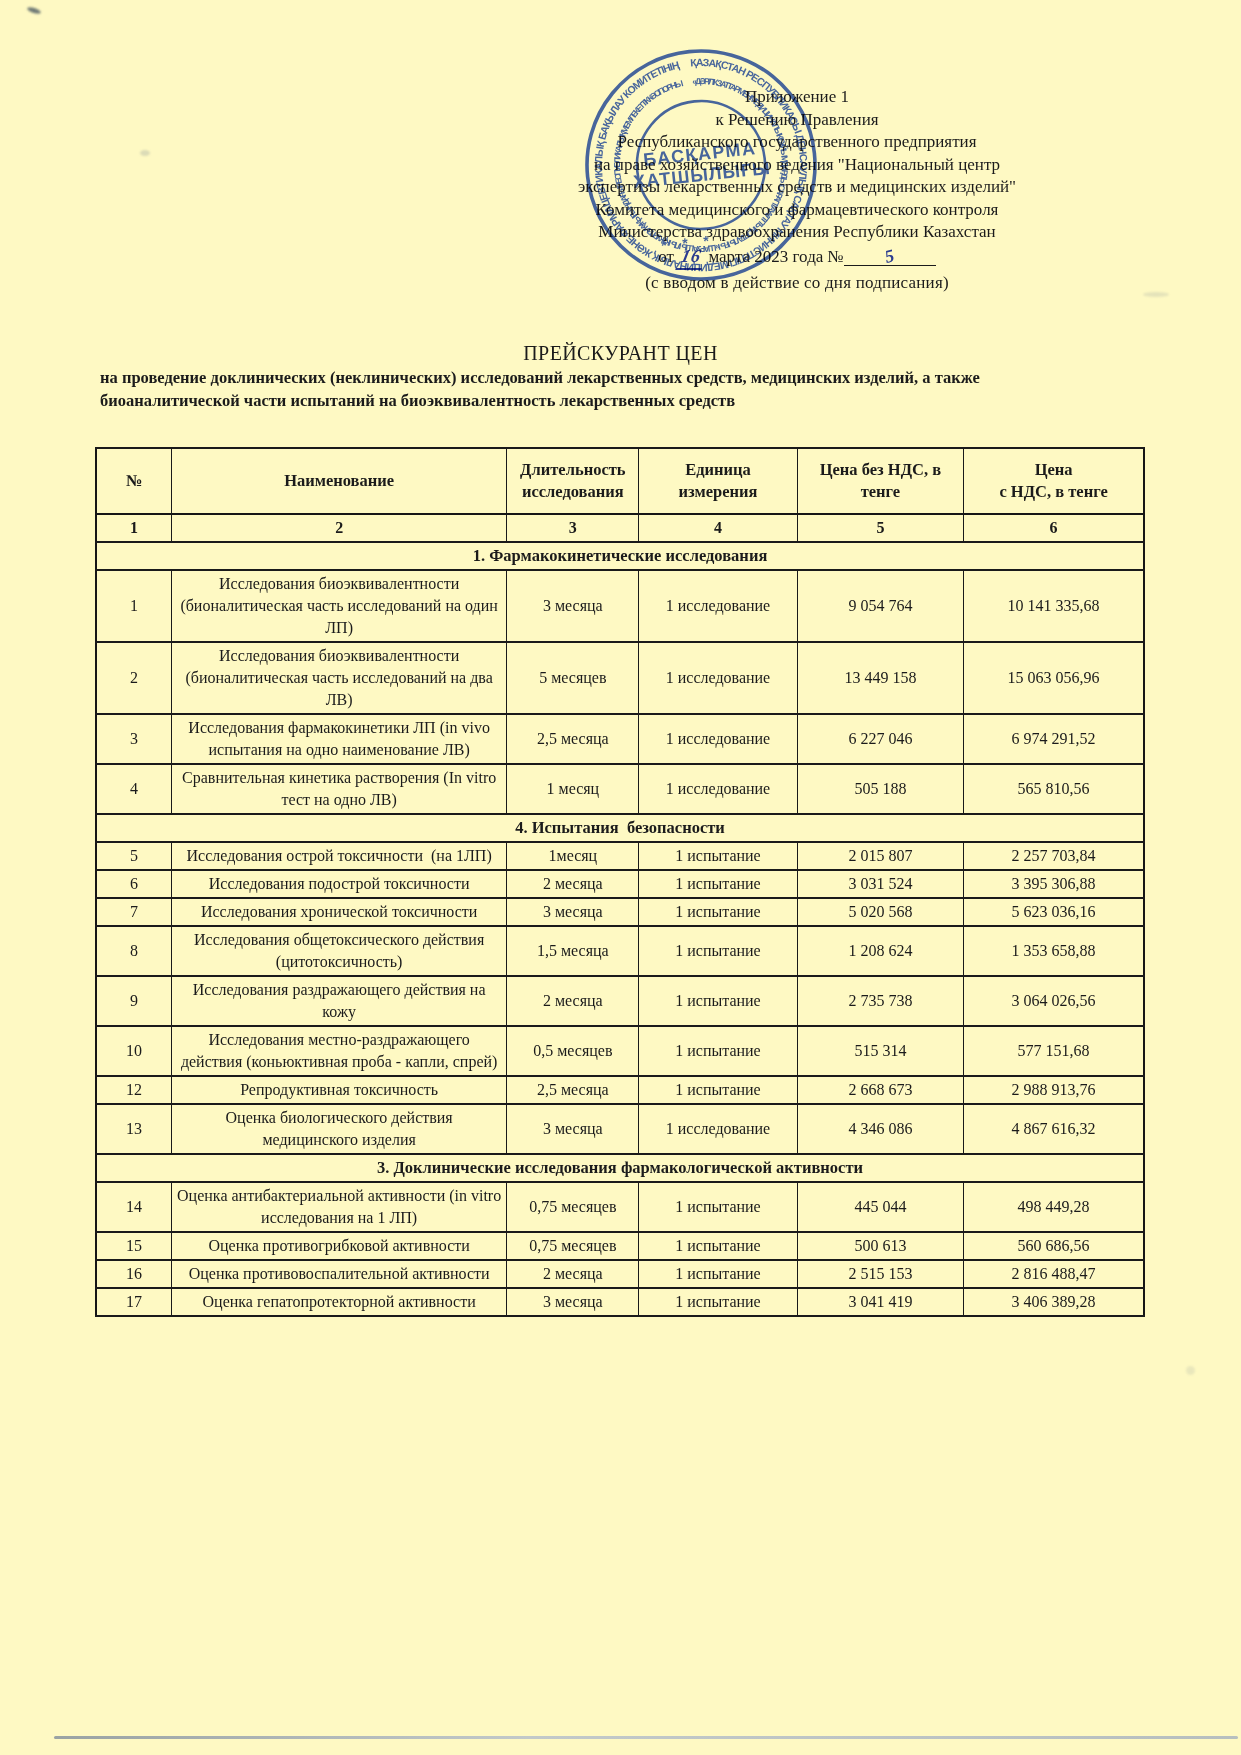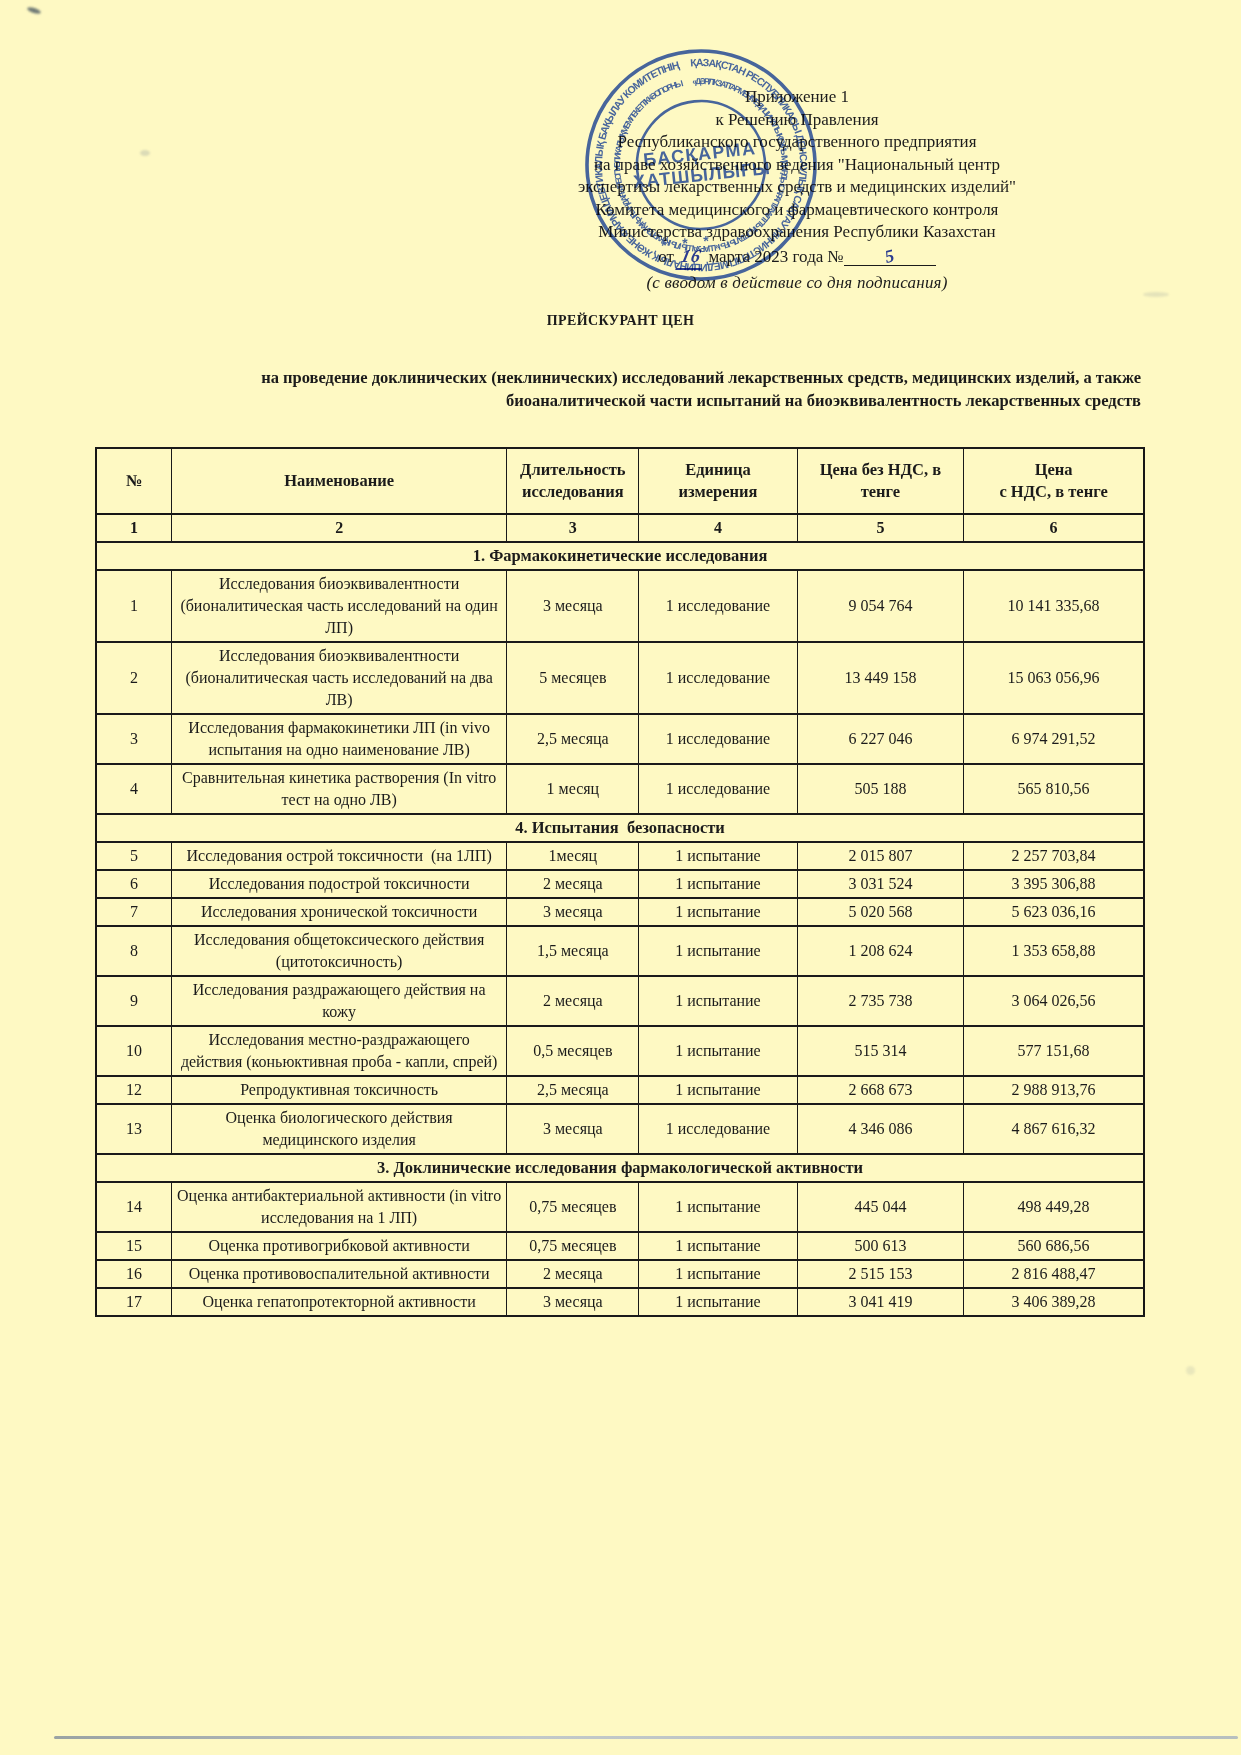--- a/index.html
+++ b/index.html
@@ -18,36 +18,36 @@
   .hw {
     font-style:italic; font-weight:bold; color:#2c3d8f;
     font-size:18px; letter-spacing:1px;
   }
   .hw-day { display:inline-block; border-bottom:2px solid #2c3d8f; padding:0 3px; transform:skewX(-12deg); }
   .num-line {
     display:inline-block; border-bottom:1.5px solid #1b1b1b;
     min-width:92px; text-align:center; line-height:16px;
   }
   .num-line .hw { display:inline-block; transform:rotate(-14deg); }
-  .appendix .note { font-style:italic; margin-top:3px; letter-spacing:.2px; }
+  .appendix .note { margin-top:3px; letter-spacing:.2px; }
 
   
   .stamp {
     position:absolute; left:580px; top:44px; width:242px; height:242px;
     mix-blend-mode:multiply; opacity:.88; pointer-events:none;
   }
 
   
   .doc-title {
-    position:absolute; top:313px; left:0; width:100%;
-    text-align:center; font-weight:bold; font-size:14px; letter-spacing:.4px;
+    position:absolute; top:342px; left:0; width:100%;
+    text-align:center; font-weight:normal; font-size:20px; letter-spacing:.4px;
   }
   .doc-subtitle {
     position:absolute; top:366px; left:100px; right:100px;
-    text-align:right; font-weight:bold; font-size:16.5px; line-height:23px;
+    text-align:left; font-weight:bold; font-size:16.5px; line-height:23px;
   }
 
   
   table.price {
     position:absolute; top:447px; left:95px; width:1050px;
     border-collapse:collapse; table-layout:fixed;
     font-size:16px; line-height:22px;
   }
   table.price col.c0 { width:7.2%; }
   table.price col.c1 { width:32%; }

